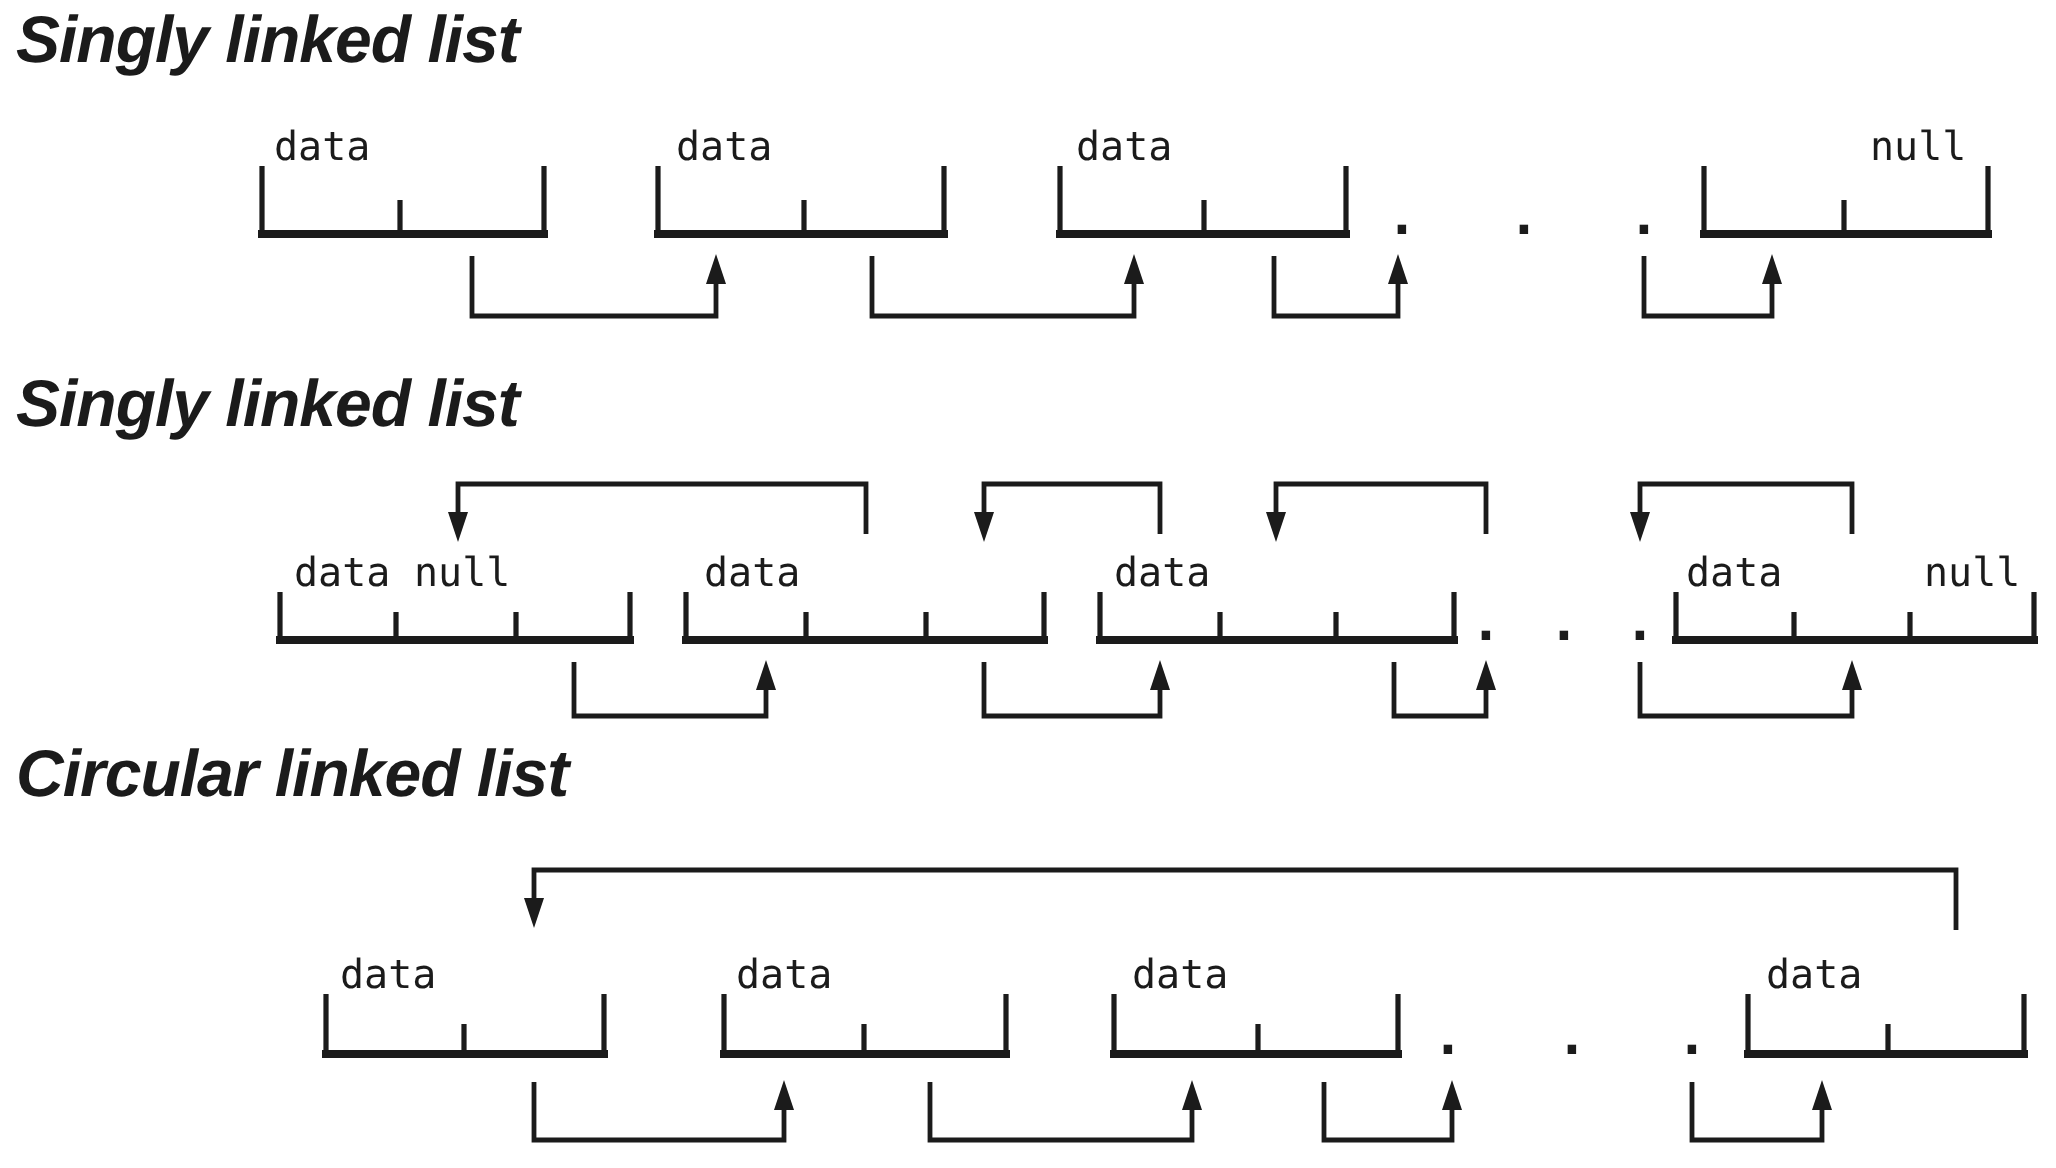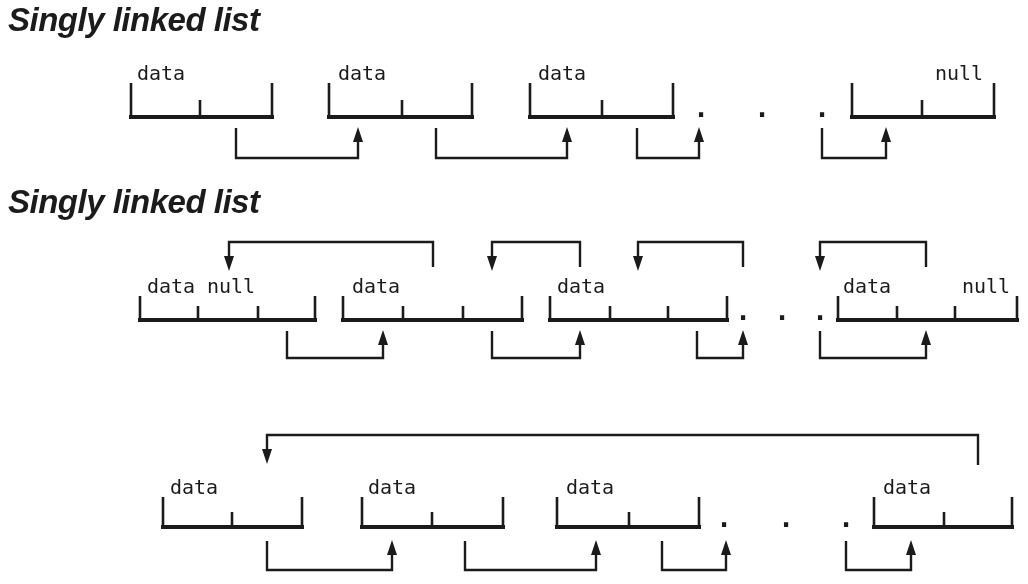--- a/index.html
+++ b/index.html
@@ -36,20 +36,21 @@
     font-size:26px; font-weight:700; fill:var(--ink); text-anchor:middle;
   }
 </style>
 </head>
 <body>
 
 <div class="canvas">
 
   <h2 class="title t1">Singly linked list</h2>
   <h2 class="title t2">Singly linked list</h2>
+  <h2 class="title t3">Circular linked list</h2>
 
   <svg class="wire" width="1028" height="584" viewBox="0 0 1028 584">
 
     <g>
 
       <g>
         <path class="side" d="M131,83 V119 M272,83 V119 M200,100 V119"></path>
         <path class="base" d="M129,117 H274"></path>
       </g>
       <g>

